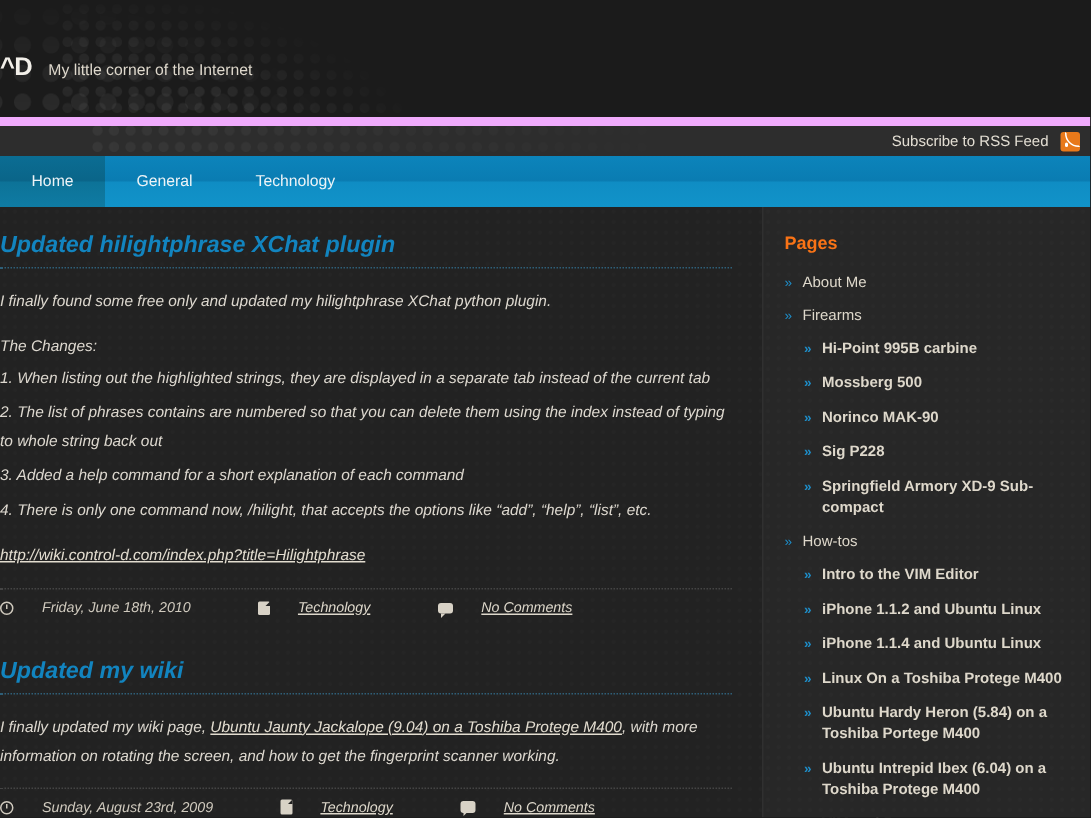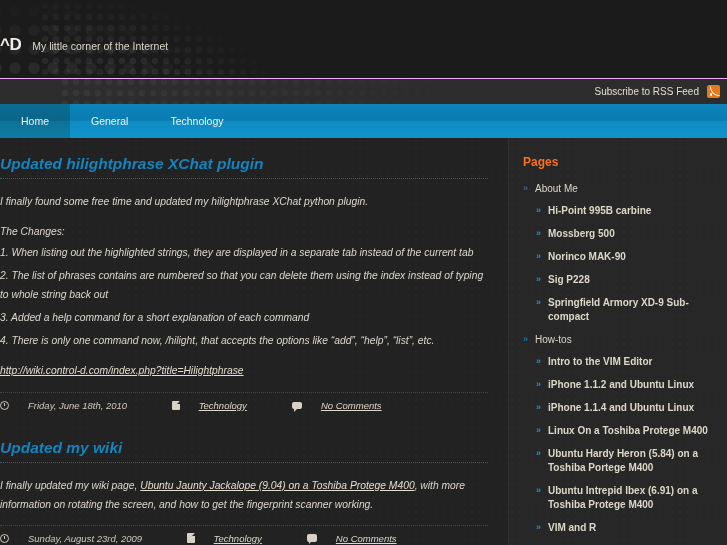--- a/index.html
+++ b/index.html
@@ -69,21 +69,21 @@
     font-size: 10.5px;
     margin-left: 11px;
     line-height: 1;
   }
 
   
   .rss-strip {
     position: relative;
     height: 26px;
     background: #2d2d2d;
-    border-top: 1px solid #f0abfc;
+    border-top: 6px solid #f0abfc;
     display: flex;
     align-items: center;
     justify-content: flex-end;
     padding-right: 7px;
     overflow: hidden;
   }
   .rss-strip .strip-dots {
     position: absolute;
     left: 60px; top: -90px;
     width: 420px; height: 140px;
@@ -328,21 +328,21 @@
   </div>
 
   <div class="layout">
 
     <div class="main">
       <div class="main-dots"></div>
 
       <div class="post">
         <a class="post-title" href="#">Updated hilightphrase XChat plugin</a>
         <div class="post-body">
-          <p>I finally found some free time and updated my hilightphrase XChat python plugin.</p>
+          <p>I finally found some free only and updated my hilightphrase XChat python plugin.</p>
           <p class="tight">The Changes:</p>
           <p class="list-line">1. When listing out the highlighted strings, they are displayed in a separate tab instead of the current tab</p>
           <p class="list-line">2. The list of phrases contains are numbered so that you can delete them using the index instead of typing to whole string back out</p>
           <p class="list-line">3. Added a help command for a short explanation of each command</p>
           <p class="list-line">4. There is only one command now, /hilight, that accepts the options like “add”, “help”, “list”, etc.</p>
           <div class="post-link-row">
             <a href="#" style="font-size:10.3px;">http://wiki.control-d.com/index.php?title=Hilightphrase</a>
           </div>
         </div>
         <div class="post-meta">
@@ -378,20 +378,21 @@
     <div class="sidebar">
       <div class="sidebar-dots"></div>
       <div class="widget-title">Pages</div>
       <ul class="page-list">
 
         <li>
           <a class="page-item" href="#">About Me</a>
         </li>
 
         <li>
+          <a class="page-item" href="#">Firearms</a>
           <ul class="children">
             <li>
                 <a class="page-item" href="#">Hi-Point 995B carbine</a>
               </li>
             <li>
                 <a class="page-item" href="#">Mossberg 500</a>
               </li>
             <li>
                 <a class="page-item" href="#">Norinco MAK-90</a>
               </li>
@@ -416,21 +417,21 @@
             <li>
                 <a class="page-item" href="#">iPhone 1.1.4 and Ubuntu Linux</a>
               </li>
             <li>
                 <a class="page-item" href="#">Linux On a Toshiba Protege M400</a>
               </li>
             <li>
                 <a class="page-item" href="#">Ubuntu Hardy Heron (5.84) on a Toshiba Portege M400</a>
               </li>
             <li>
-                <a class="page-item" href="#">Ubuntu Intrepid Ibex (6.91) on a Toshiba Protege M400</a>
+                <a class="page-item" href="#">Ubuntu Intrepid Ibex (6.04) on a Toshiba Protege M400</a>
               </li>
             <li>
                 <a class="page-item" href="#">VIM and R</a>
               </li>
           </ul>
         </li>
 
       </ul>
     </div>
 

